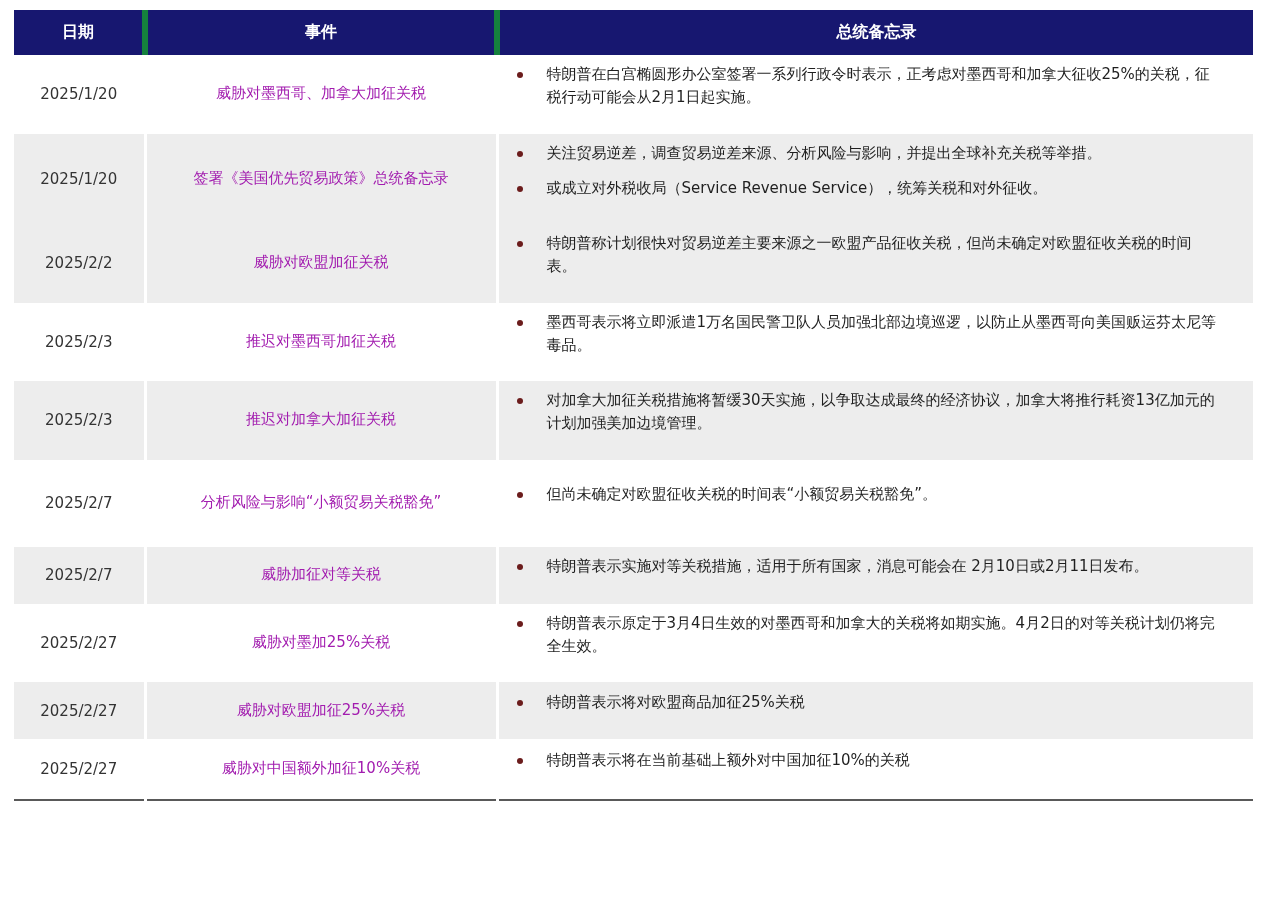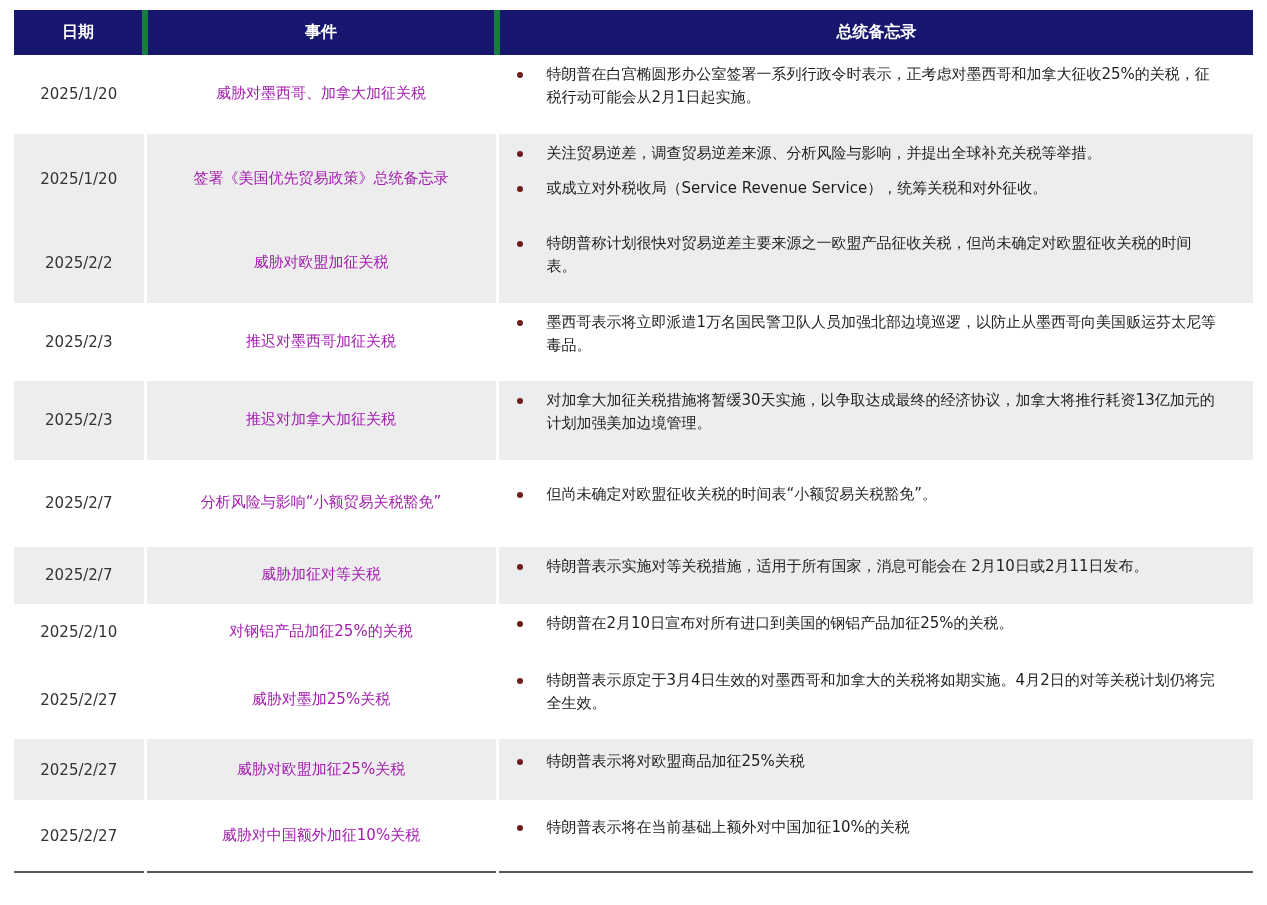--- a/index.html
+++ b/index.html
@@ -211,32 +211,20 @@
     <td class="detail-cell">
       <ul class="detail-list">
               <li class="detail-item">
                 <span class="bullet"></span>
                 <span class="dtext">特朗普表示实施对等关税措施，适用于所有国家，消息可能会在 2月10日或2月11日发布。</span>
               </li>
             </ul>
     </td>
   </tr>
         <tr>
-    <td class="date-cell">2025/2/10</td>
-    <td class="event-cell">对钢铝产品加征25%的关税</td>
-    <td class="detail-cell">
-      <ul class="detail-list">
-              <li class="detail-item">
-                <span class="bullet"></span>
-                <span class="dtext">特朗普在2月10日宣布对所有进口到美国的钢铝产品加征25%的关税。</span>
-              </li>
-            </ul>
-    </td>
-  </tr>
-        <tr>
     <td class="date-cell">2025/2/27</td>
     <td class="event-cell">威胁对墨加25%关税</td>
     <td class="detail-cell">
       <ul class="detail-list">
               <li class="detail-item">
                 <span class="bullet"></span>
                 <span class="dtext">特朗普表示原定于3月4日生效的对墨西哥和加拿大的关税将如期实施。4月2日的对等关税计划仍将完全生效。</span>
               </li>
             </ul>
     </td>

